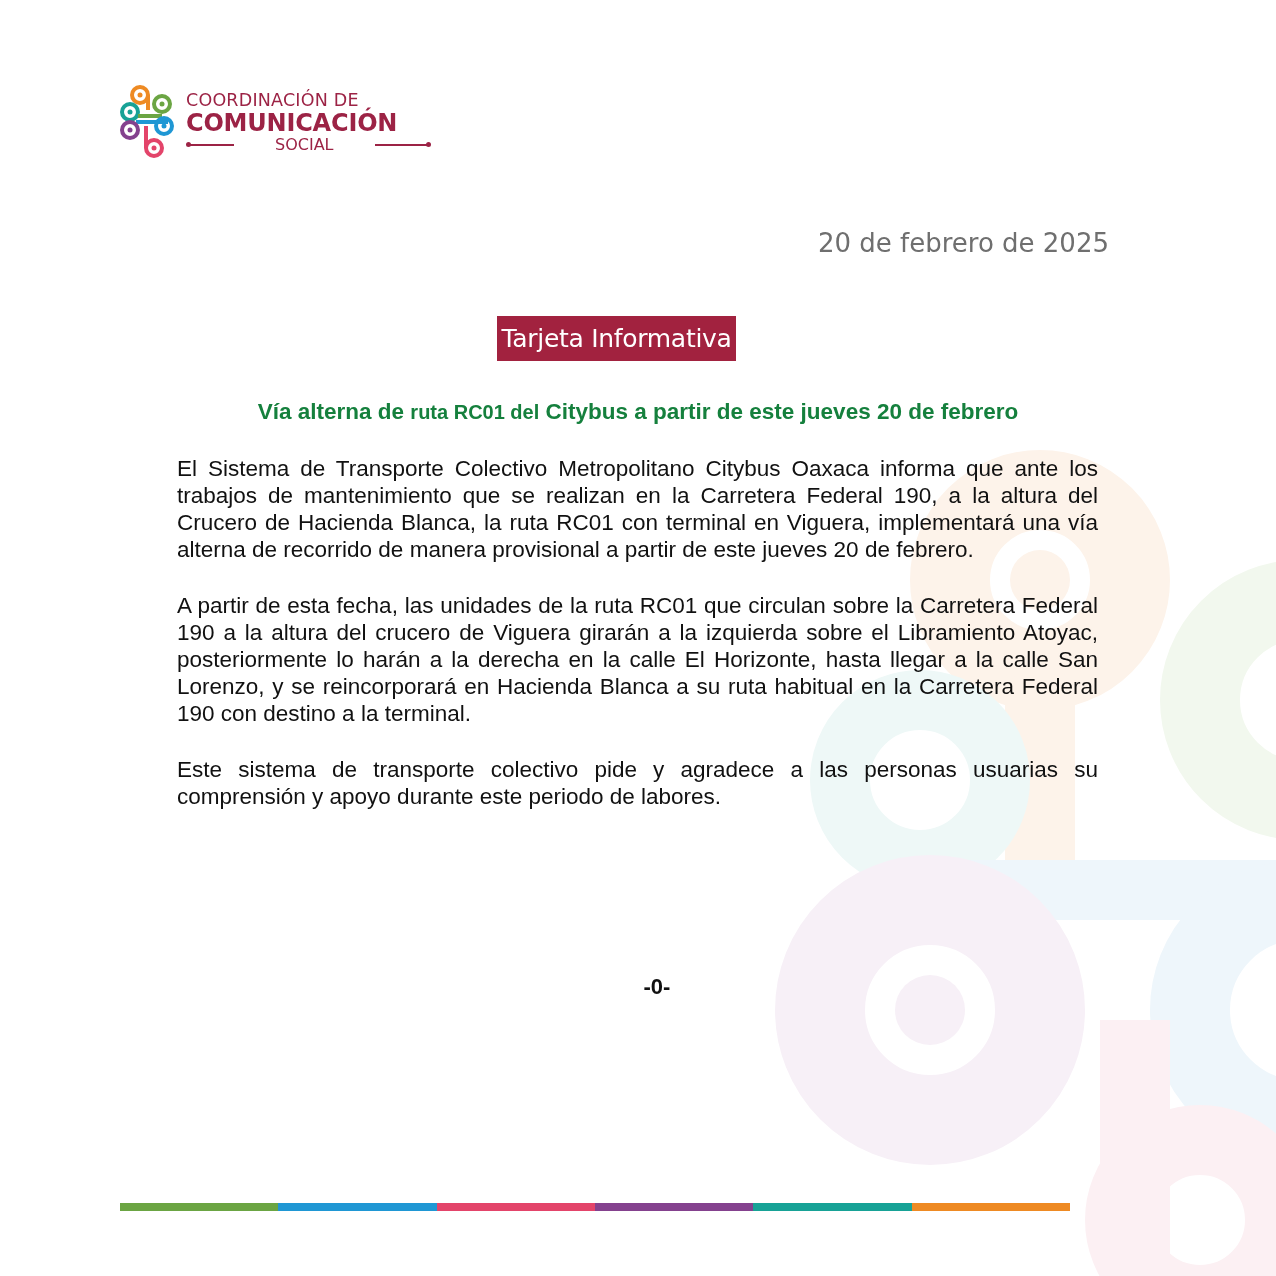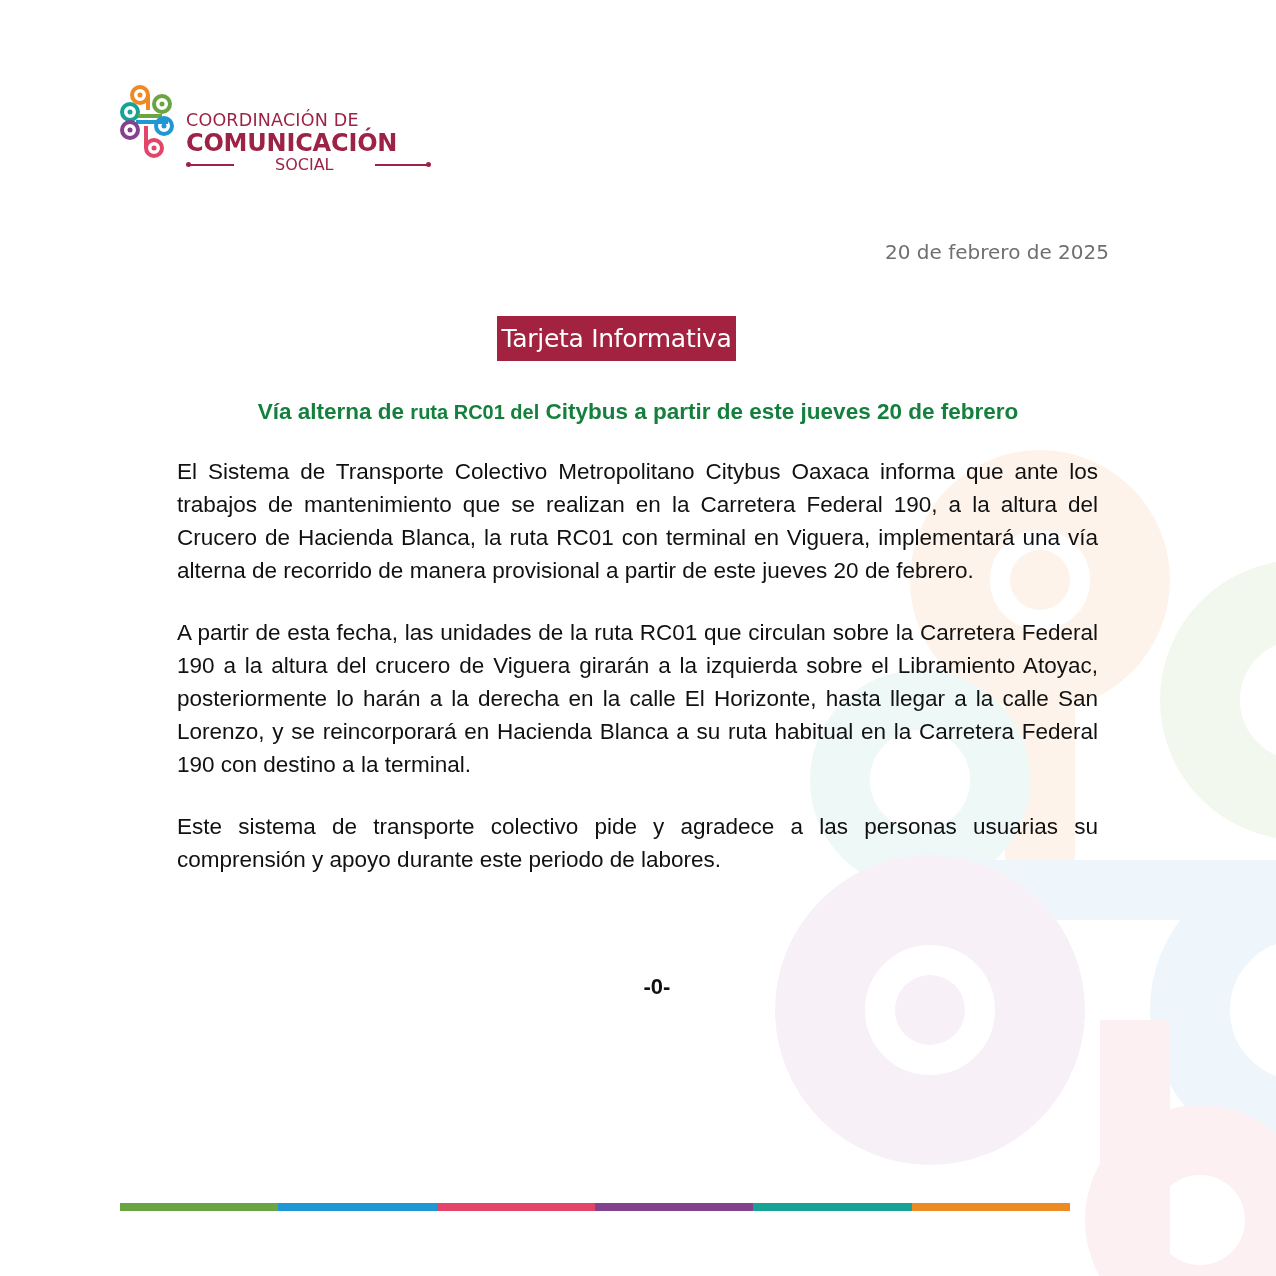--- a/index.html
+++ b/index.html
@@ -6,48 +6,48 @@
   body {
     width: 1276px; height: 1276px; position: relative; overflow: hidden;
     background: #ffffff;
     font-family: "Liberation Sans", sans-serif;
     color: #111111;
   }
   .watermark { position: absolute; left: 0; top: 0; width: 1276px; height: 1276px; pointer-events: none; }
   .logo { position: absolute; left: 118px; top: 82px; width: 270px; height: 82px; }
   .logo-icon { position: absolute; left: 0; top: 0; width: 62px; height: 80px; }
   .logo-text { position: absolute; left: 68px; top: 8px; color: #9c2345; font-family: "DejaVu Sans", sans-serif; }
-  .logo-line1 { font-size: 17.5px; letter-spacing: 0.2px; line-height: 20px; white-space: nowrap; margin-top: 20px; }
+  .logo-line1 { font-size: 17.5px; letter-spacing: 0.2px; line-height: 20px; white-space: nowrap; }
   .logo-line2 { font-size: 24px; font-weight: bold; line-height: 26px; white-space: nowrap; letter-spacing: -0.2px; }
   .logo-line3 { display: flex; align-items: center; font-size: 16px; line-height: 18px; gap: 35px; }
   .logo-line3 .rule { height: 1.5px; background: #9c2345; position: relative; }
   .logo-line3 .rule.left { width: 46px; margin-right: 6px; margin-left: 2px; }
   .logo-line3 .rule.right { width: 54px; margin-left: 6px; }
   .logo-line3 .rule.left::before, .logo-line3 .rule.right::after {
     content: ""; position: absolute; top: -2px; width: 5px; height: 5px; border-radius: 50%; background: #9c2345;
   }
   .logo-line3 .rule.left::before { left: -2px; }
   .logo-line3 .rule.right::after { right: -2px; }
 
-  .date { position: absolute; right: 167px; top: 240px; font-family: "DejaVu Sans", sans-serif; font-size: 20px; color: #6f6f6f; }
+  .date { position: absolute; right: 167px; top: 228px; font-family: "DejaVu Sans", sans-serif; font-size: 26px; color: #6f6f6f; }
 
   .badge {
     position: absolute; left: 497px; top: 316px; width: 239px; height: 45px;
     background: #a2223f; color: #ffffff; font-family: "DejaVu Sans", sans-serif;
     font-size: 25px; display: flex; align-items: center; justify-content: center; letter-spacing: -0.3px;
   }
 
   .headline {
     position: absolute; left: 120px; top: 398px; width: 1036px; text-align: center;
     font-weight: bold; font-size: 22.5px; line-height: 28px; color: #15803d;
   }
 
   .body-text {
     position: absolute; left: 177px; top: 455px; width: 921px;
-    font-size: 22.5px; line-height: 33px; text-align: justify; color: #111;
+    font-size: 22.5px; line-height: 27px; text-align: justify; color: #111;
   }
   .body-text p { margin: 0 0 28.8px 0; }
 
   .end-mark { position: absolute; left: 600px; top: 974px; width: 114px; text-align: center; font-weight: bold; font-size: 22px; }
 
   .color-bar { position: absolute; left: 120px; top: 1203px; width: 950px; height: 8px; display: flex; }
   .color-bar .seg { flex: 1; height: 100%; }
 </style>
 </head>
 <body>

